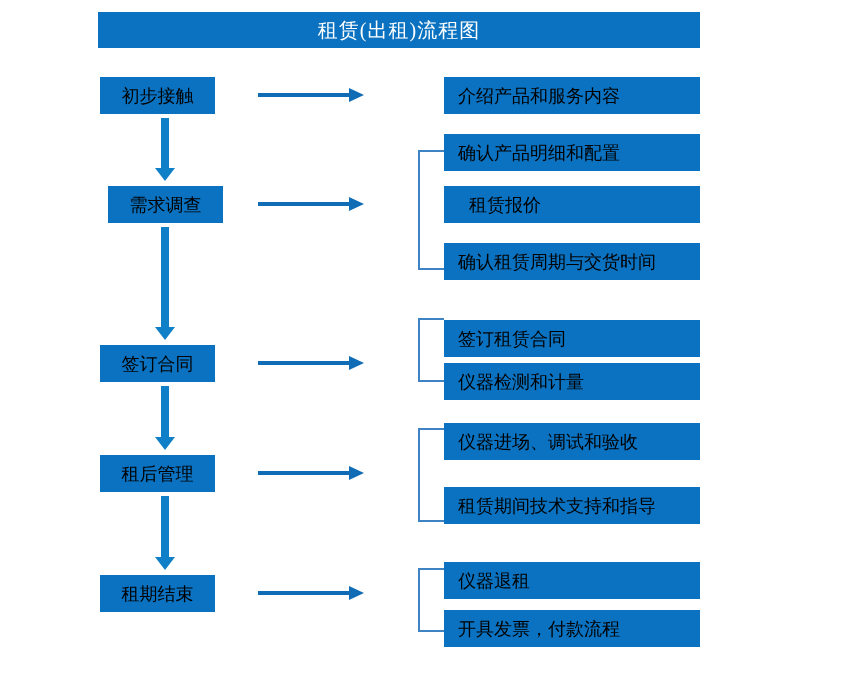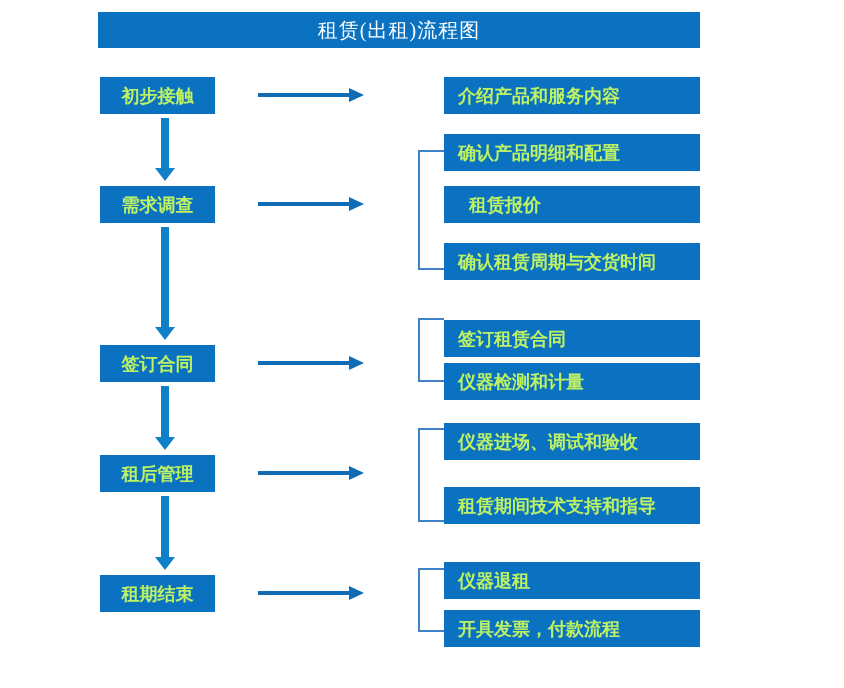--- a/index.html
+++ b/index.html
@@ -40,23 +40,23 @@
 
   
   .blue-box {
     position: absolute;
     background: #0a72c0;
     display: flex;
     align-items: center;
     box-sizing: border-box;
   }
   .blue-box > .box-text {
-    color: #bef264;
+    color: #000000;
     font-size: 18px;
-    font-weight: bold;
+    font-weight: normal;
     white-space: nowrap;
   }
 
   
   .stage-box {
     width: 115px;
     height: 37px;
     justify-content: center;
   }
   .stage-box > .box-text {
@@ -140,21 +140,21 @@
 <div id="canvas">
 
   <div class="title-bar">
     <span class="title-text">租赁(出租)流程图</span>
   </div>
 
   <div class="blue-box stage-box" style="left:100px; top:77px;">
     <span class="box-text">初步接触</span>
   </div>
 
-  <div class="blue-box stage-box" style="left:100px; top:186px;">
+  <div class="blue-box stage-box" style="left:108px; top:186px;">
     <span class="box-text">需求调查</span>
   </div>
 
   <div class="blue-box stage-box" style="left:100px; top:345px;">
     <span class="box-text">签订合同</span>
   </div>
 
   <div class="blue-box stage-box" style="left:100px; top:575px;">
     <span class="box-text">租期结束</span>
   </div>

